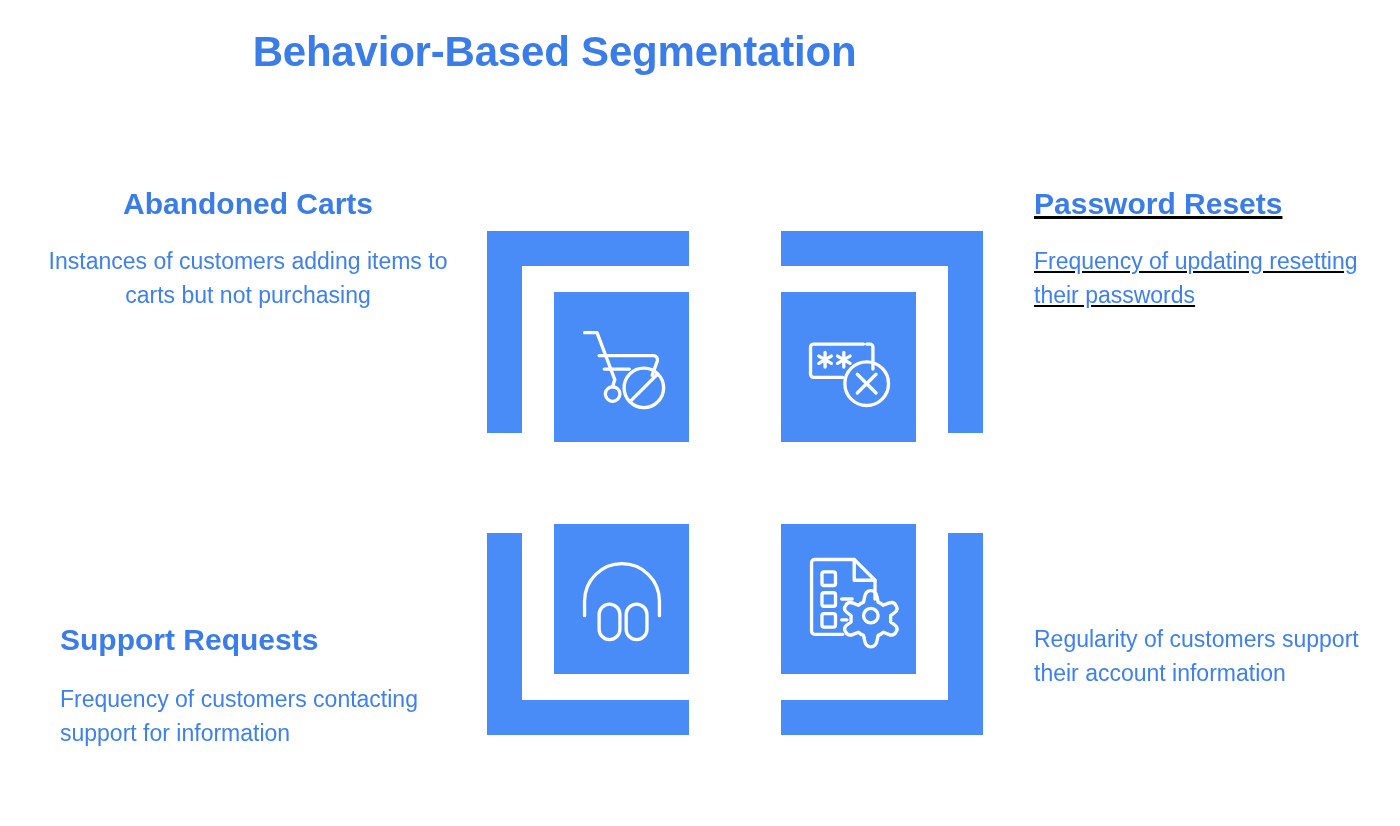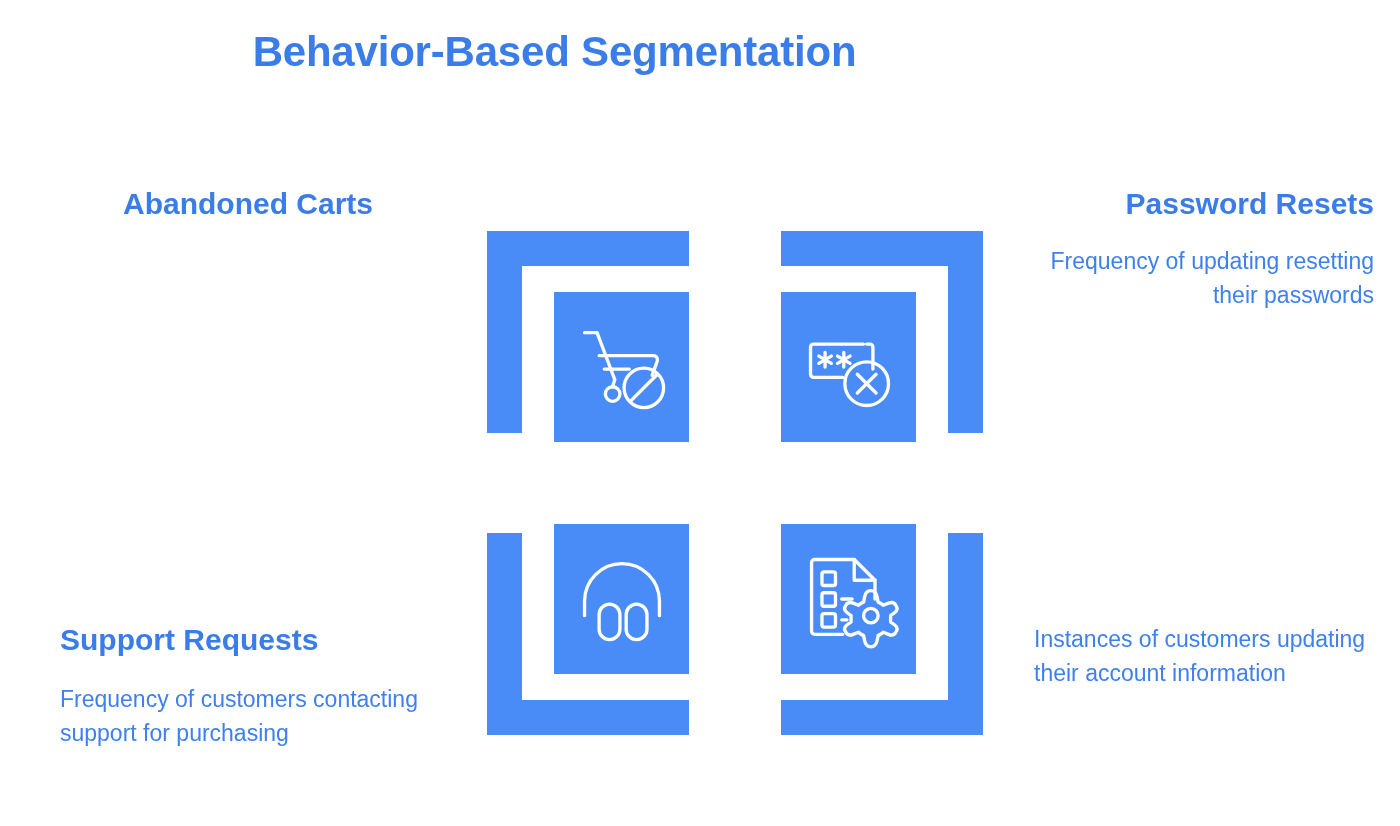--- a/index.html
+++ b/index.html
@@ -55,21 +55,22 @@
     left: 32px;
     top: 186px;
     width: 404px;
     text-align: center;
     margin-left: 14px;
   }
   #block-password-resets {
     left: 1034px;
     top: 186px;
     width: 340px;
-    text-align: right;
+    text-align: left;
+    text-decoration: underline;
   }
   #block-support-requests {
     left: 60px;
     top: 622px;
     width: 374px;
   }
   #block-account-updates {
     left: 1034px;
     top: 622px;
     width: 340px;
@@ -228,27 +229,28 @@
         <path d="M71 42 q5 0 6 6 l1 5 q3 1 5 3 l5 -2 q5 -2 7 2 q3 4 -1 7 l-4 3 q0 3 0 6 l4 3 q4 3 1 7 q-2 4 -7 2 l-5 -2 q-2 2 -5 3 l-1 5 q-1 6 -6 6 q-5 0 -6 -6 l-1 -5 q-3 -1 -5 -3 l-5 2 q-5 2 -7 -2 q-3 -4 1 -7 l4 -3 q0 -3 0 -6 l-4 -3 q-4 -3 -1 -7 q2 -4 7 -2 l5 2 q2 -2 5 -3 l1 -5 q1 -6 6 -6 z"></path>
         <circle cx="71" cy="66" r="7"></circle>
       </svg>
     </div>
   </div>
 
 </div>
 
 <div class="text-block" id="block-abandoned-carts">
   <div class="tb-heading">Abandoned Carts</div>
+  <div class="tb-body">Instances of customers adding items to carts but not purchasing</div>
 </div>
 
 <div class="text-block" id="block-password-resets">
   <div class="tb-heading">Password Resets</div>
   <div class="tb-body">Frequency of updating resetting their passwords</div>
 </div>
 
 <div class="text-block" id="block-support-requests">
   <div class="tb-heading">Support Requests</div>
-  <div class="tb-body">Frequency of customers contacting support for purchasing</div>
+  <div class="tb-body">Frequency of customers contacting support for information</div>
 </div>
 
 <div class="text-block" id="block-account-updates">
-  <div class="tb-body">Instances of customers updating their account information</div>
+  <div class="tb-body">Regularity of customers support their account information</div>
 </div>
 
 </body></html>

